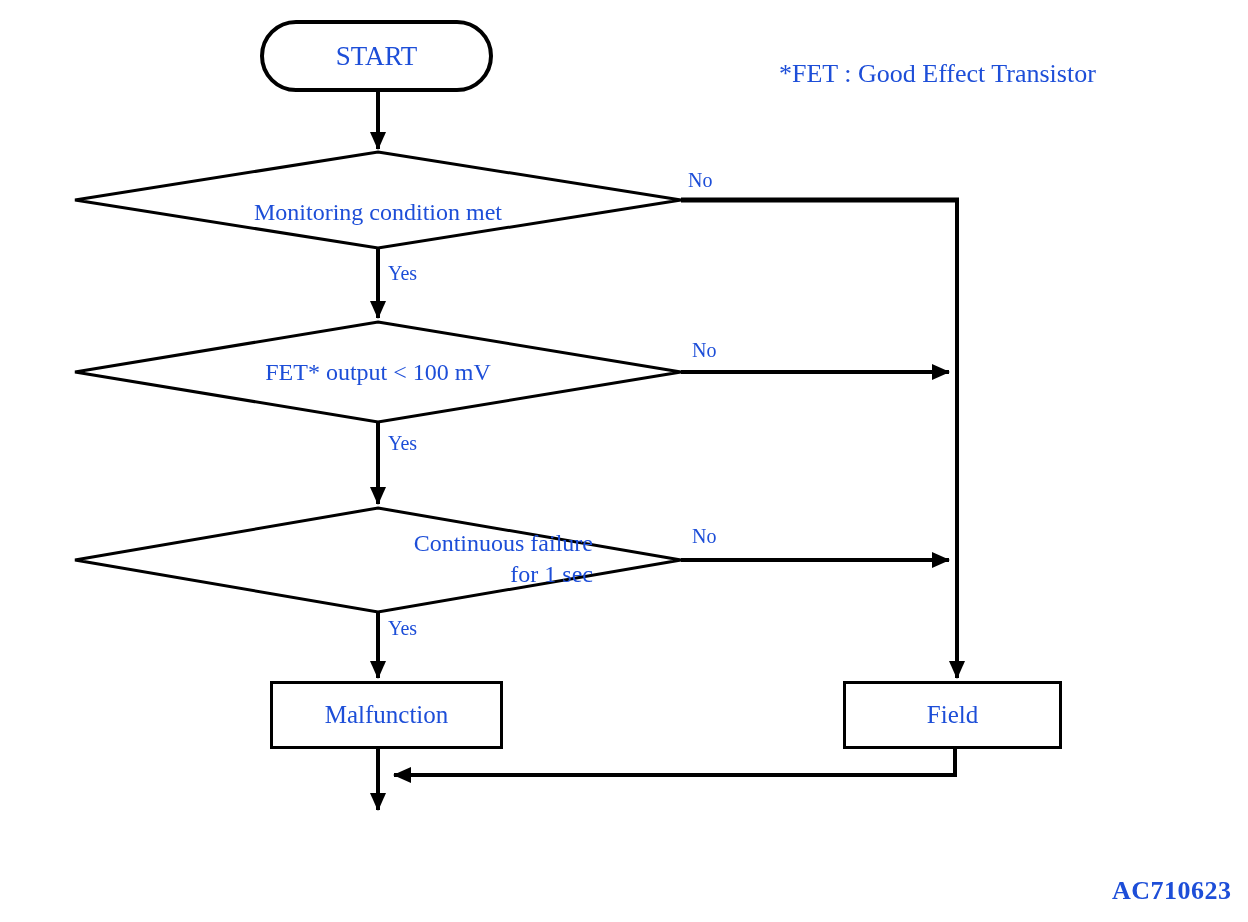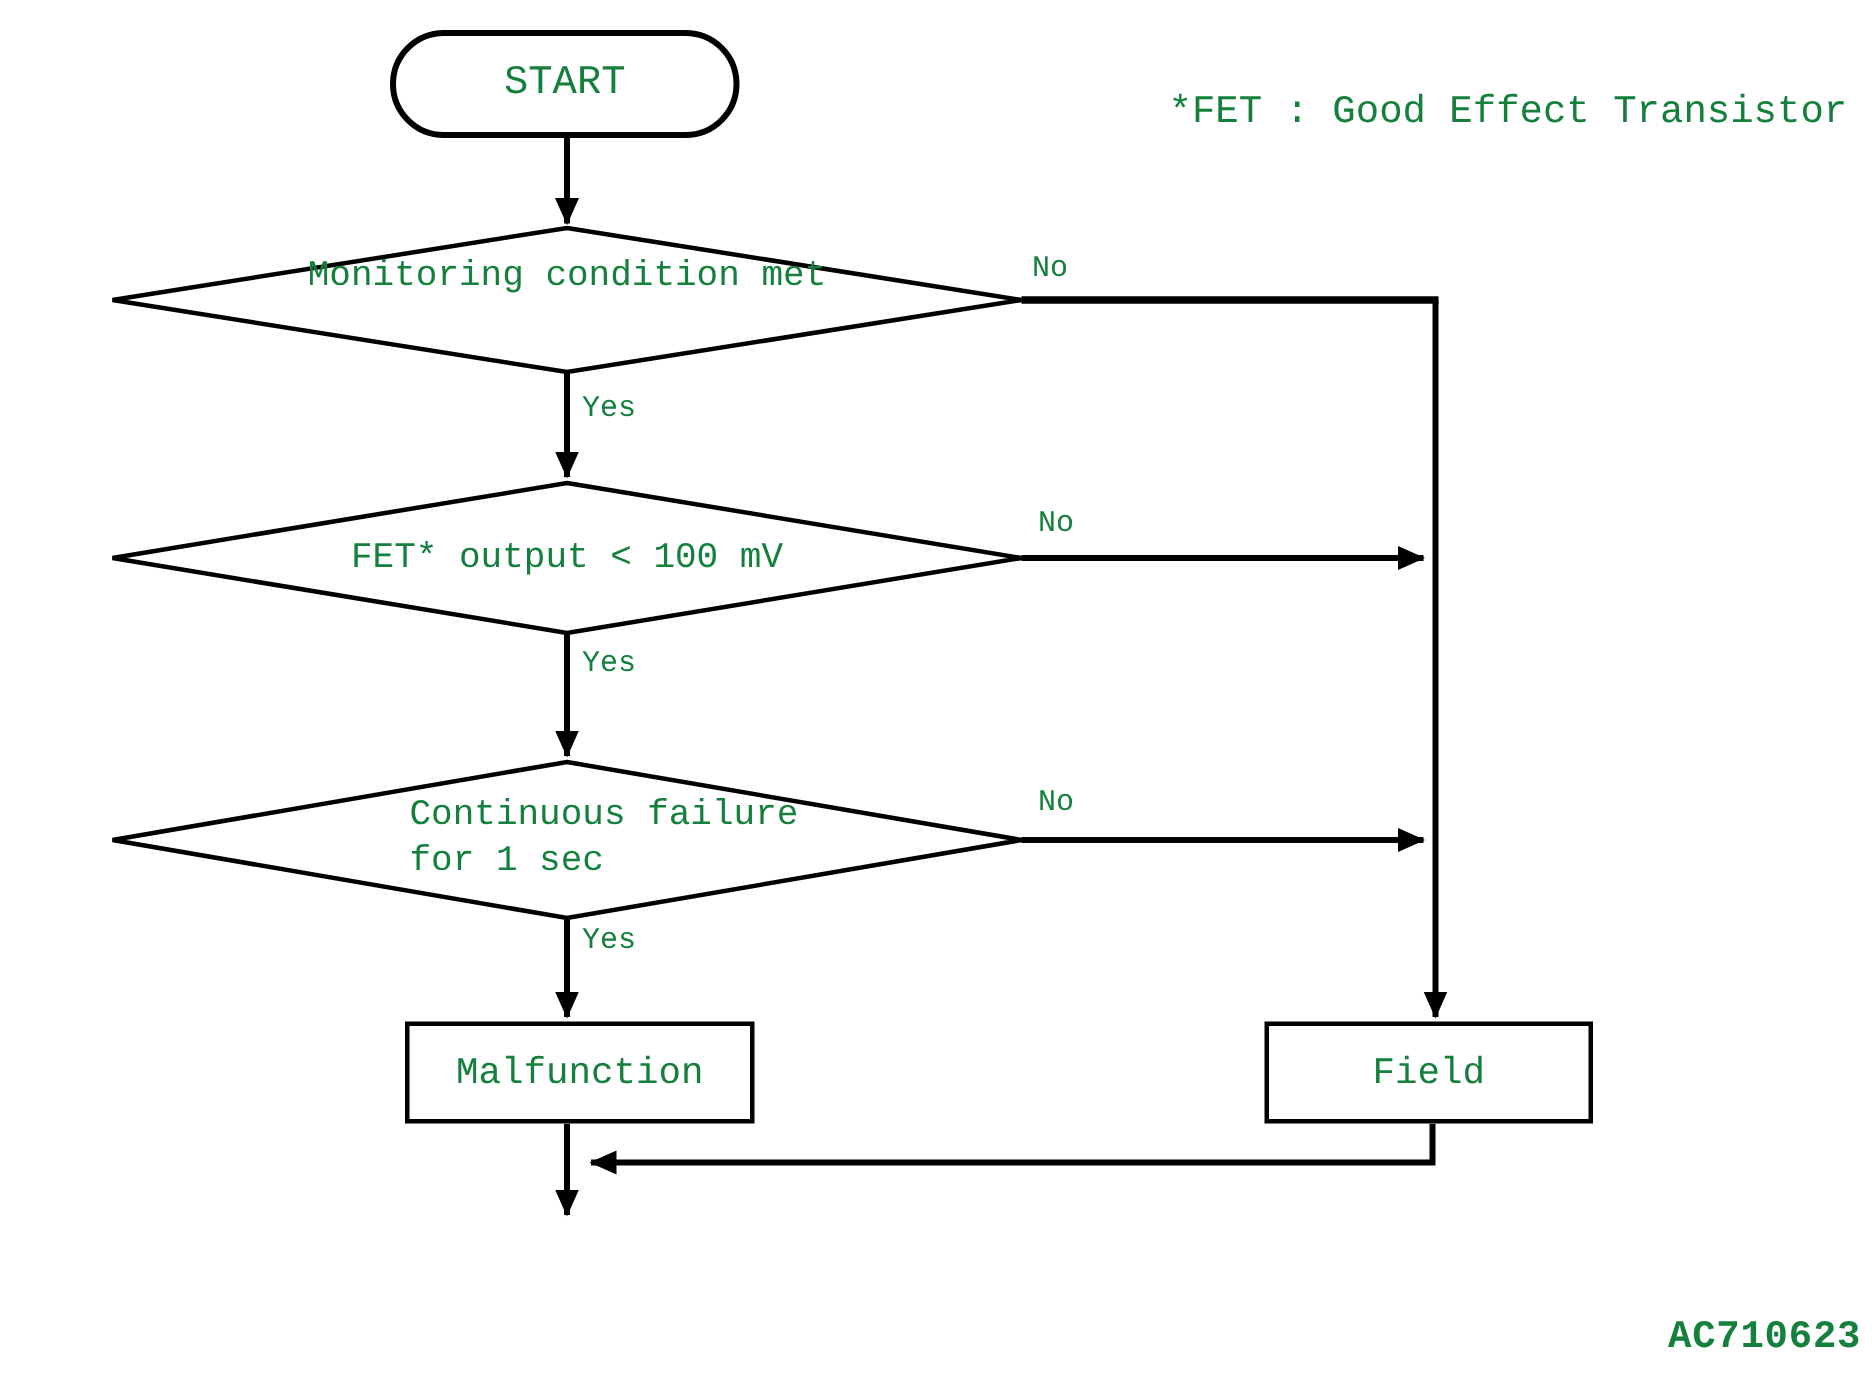--- a/index.html
+++ b/index.html
@@ -5,22 +5,22 @@
   html, body {
     margin: 0;
     padding: 0;
     background: #ffffff;
   }
   .diagram {
     position: relative;
     width: 1248px;
     height: 922px;
     background: #ffffff;
-    font-family: Liberation Mono, monospace;
-    color: #15803d;
+    font-family: Liberation Serif, serif;
+    color: #1d4ed8;
     overflow: hidden;
   }
   .connectors {
     position: absolute;
     left: 0;
     top: 0;
     width: 1248px;
     height: 922px;
   }
   .node {
@@ -48,26 +48,26 @@
 
   .decision-label {
     position: absolute;
     display: flex;
     align-items: center;
     justify-content: center;
     text-align: center;
     font-size: 24px;
     pointer-events: none;
   }
-  .d1-label { left: 75px; top: 136px; width: 606px; height: 96px; text-align: right; }
+  .d1-label { left: 75px; top: 164px; width: 606px; height: 96px; text-align: right; }
   .d2-label { left: 75px; top: 322px; width: 606px; height: 100px; text-align: right; }
   .d3-label {
     left: 273px; top: 528px;
     display: block;
-    text-align: left;
+    text-align: right;
     line-height: 31px;
     white-space: pre-line;
     width: 320px;
     height: auto;
   }
   .edge-label {
     position: absolute;
     font-size: 20px;
     line-height: 26px;
     white-space: nowrap;

